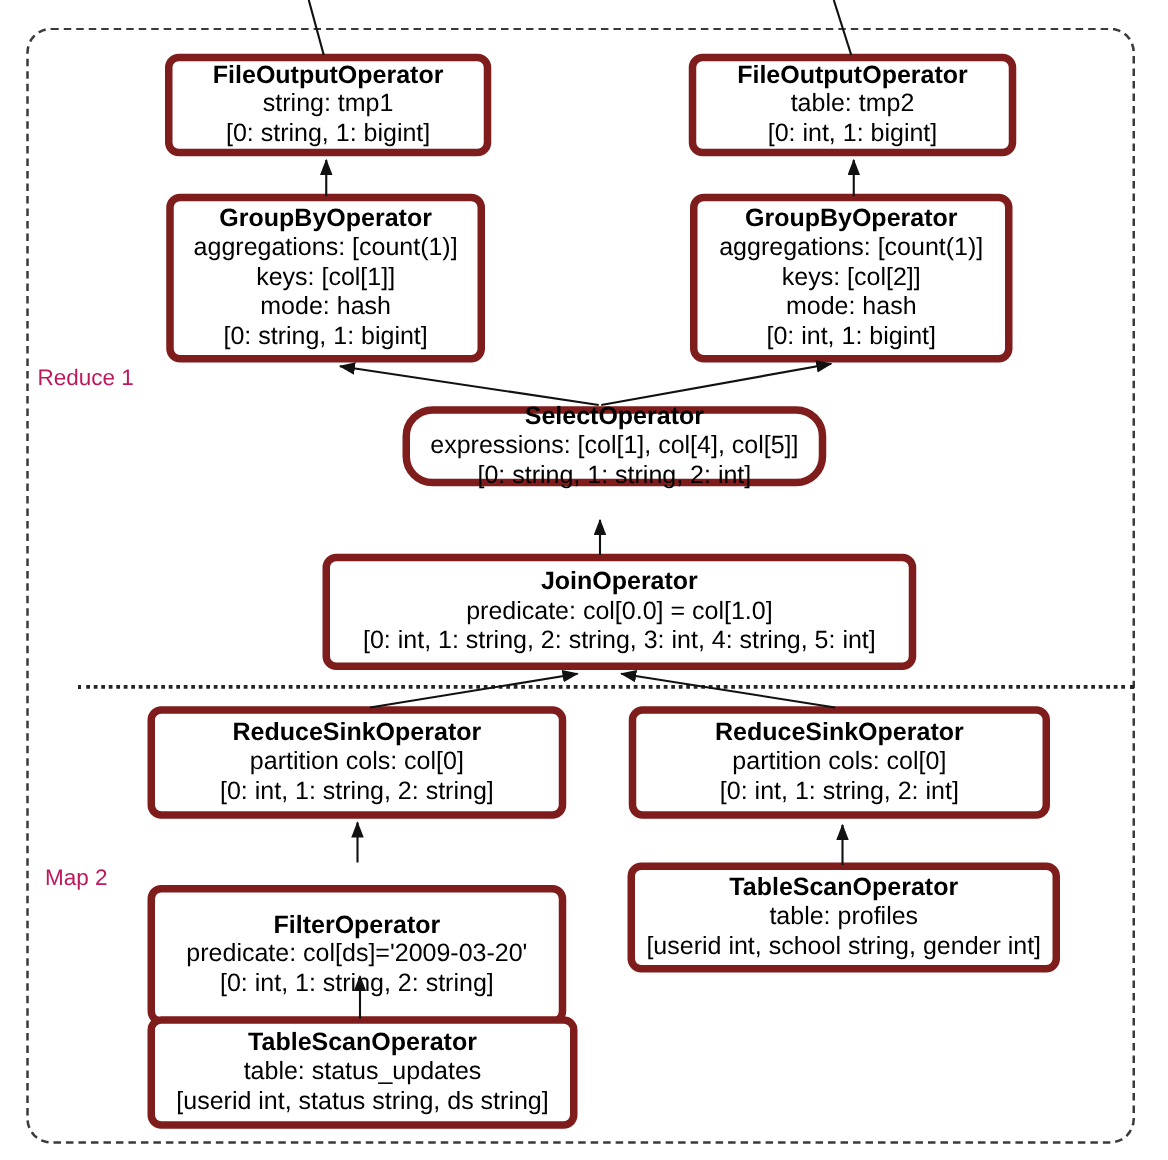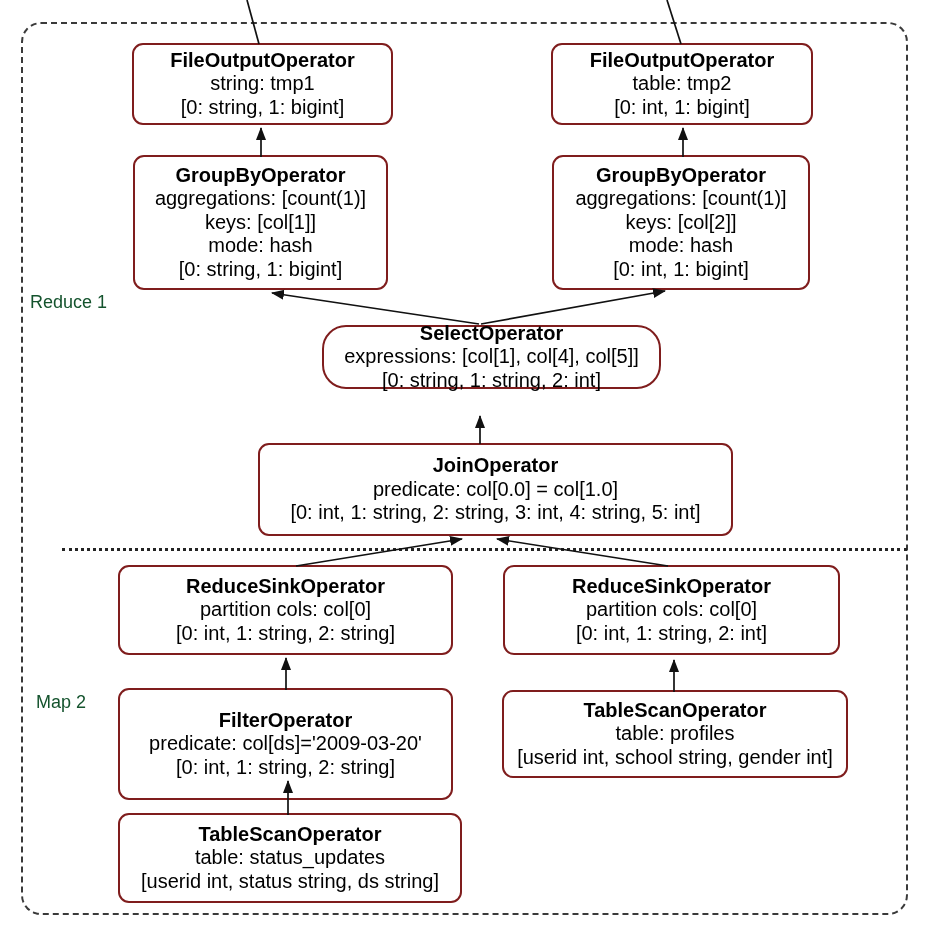--- a/index.html
+++ b/index.html
@@ -23,32 +23,32 @@
   .stage-divider {
     position: absolute;
     left: 62px; top: 548px;
     width: 845px; height: 0;
     border-top: 3px dotted #242424;
   }
   .region-label {
     position: absolute;
     font-size: 18px;
     line-height: 20px;
-    color: #14532d;
+    color: #be185d;
     white-space: nowrap;
   }
   .arrow-layer {
     position: absolute;
     left: 0; top: 0;
     pointer-events: none;
   }
   .node {
     position: absolute;
     background: #ffffff;
-    border: 2px solid #7f1d1d;
+    border: 6px solid #7f1d1d;
     border-radius: 11px;
     box-sizing: border-box;
     display: flex;
     flex-direction: column;
     align-items: center;
     justify-content: center;
     text-align: center;
     font-size: 20px;
     line-height: 23.5px;
     white-space: nowrap;
@@ -111,21 +111,21 @@
     <div>partition cols: col[0]</div>
     <div>[0: int, 1: string, 2: string]</div>
   </div>
 
   <div class="node" style="left:503px; top:565px; width:337px; height:90px;">
     <div class="t">ReduceSinkOperator</div>
     <div>partition cols: col[0]</div>
     <div>[0: int, 1: string, 2: int]</div>
   </div>
 
-  <div class="node" style="left:118px; top:688px; width:335px; height:112px;">
+  <div class="node" style="left:118px; top:708px; width:335px; height:112px;">
     <div class="t">FilterOperator</div>
     <div>predicate: col[ds]='2009-03-20'</div>
     <div>[0: int, 1: string, 2: string]</div>
   </div>
 
   <div class="node" style="left:502px; top:690px; width:346px; height:88px;">
     <div class="t">TableScanOperator</div>
     <div>table: profiles</div>
     <div>[userid int, school string, gender int]</div>
   </div>

